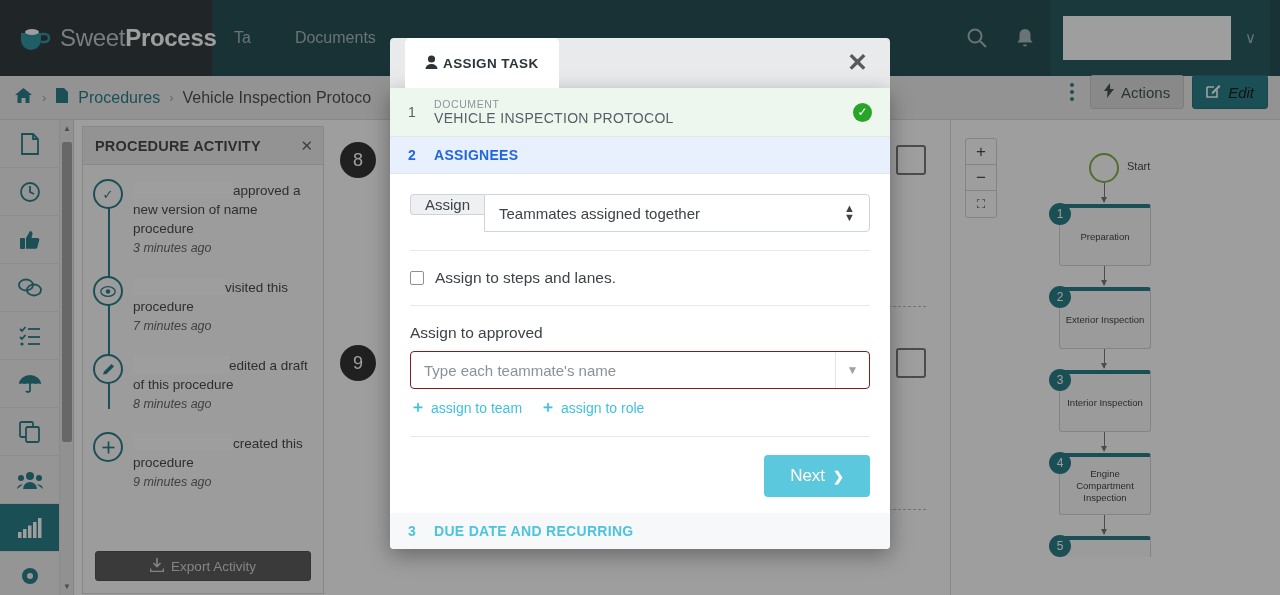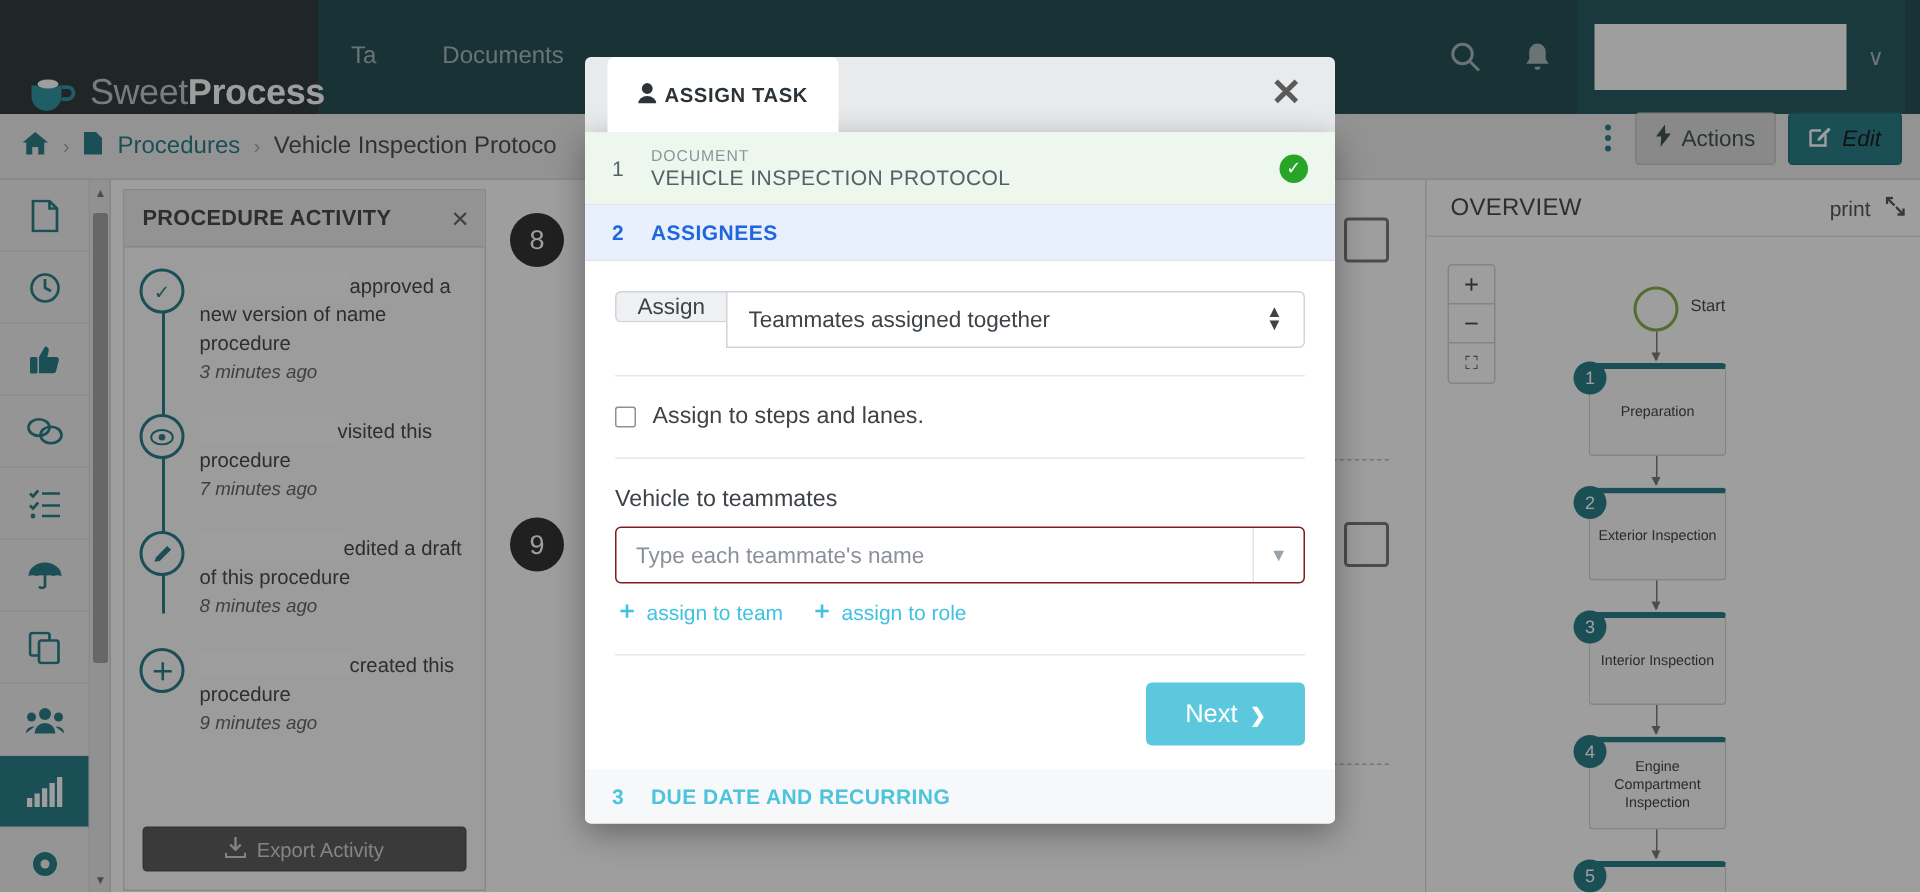--- a/index.html
+++ b/index.html
@@ -11,21 +11,21 @@
   }
   .app { position: relative; width: 1280px; height: 595px; }
 
   
   .topnav {
     position: absolute; top: 0; left: 0; width: 1280px; height: 76px;
     background: #0b3b41; display: flex; align-items: center;
   }
   .brand {
     width: 212px; height: 76px; background: #1b2327;
-    display: flex; align-items: flex-end; padding-left: 18px; gap: 8px;
+    display: flex; align-items: center; padding-left: 18px; gap: 8px;
   }
   .brand-logo { width: 34px; height: 28px; position: relative; }
   .brand-text { font-size: 24px; color: #b9c4c6; letter-spacing: -0.3px; }
   .brand-text b { color: #ffffff; font-weight: bold; }
   .nav-links { display: flex; align-items: center; height: 76px; }
   .nav-link {
     color: #9fb2b4; font-size: 16px; padding: 0 22px; line-height: 76px;
     cursor: pointer; white-space: nowrap;
   }
   .nav-right {
@@ -537,32 +537,20 @@
         <div class="step-body" style="white-space:pre-line;">C
 p                                      on
 c</div>
       </div>
       <div class="step-check"></div>
     </div>
     <div class="step-divider" style="margin-top:44px;"></div>
   </div>
 
   <div class="overview">
-    <div class="ov-head">
-      <span class="ov-title">OVERVIEW</span>
-      <span class="ov-head-right">
-        <span class="ov-print">print</span>
-        <span class="ov-expand">
-          <svg width="13" height="13" viewBox="0 0 13 13">
-              <path d="M1 5 V1 h4 M12 8 v4 h-4" fill="none" stroke="#444" stroke-width="1.6"></path>
-              <path d="M1 1 L6 6 M12 12 L7 7" stroke="#444" stroke-width="1.6"></path>
-            </svg>
-        </span>
-      </span>
-    </div>
     <div class="ov-canvas">
       <div class="zoom-ctl">
         <div class="zoom-btn">+</div>
         <div class="zoom-btn">−</div>
         <div class="zoom-btn">⛶</div>
       </div>
       <div class="flow">
         <div class="fl-start"></div>
         <div class="fl-start-label">Start</div>
         <div class="fl-arrow" style="left:153px; top:63px; height:19px;"></div>
@@ -635,21 +623,21 @@
 
         <div class="hr"></div>
 
         <div class="chk-row">
           <span class="chk-box"></span>
           <span class="chk-label">Assign to steps and lanes.</span>
         </div>
 
         <div class="hr"></div>
 
-        <div class="field-label">Vehicle to teammates</div>
+        <div class="field-label">Assign to approved</div>
         <div class="tm-input">
           <span class="tm-ph">Type each teammate's name</span>
           <span class="tm-caret">▼</span>
         </div>
         <div class="add-links">
           <span class="add-link">
             <b>＋</b>
             <span>assign to team</span>
           </span>
           <span class="add-link">

